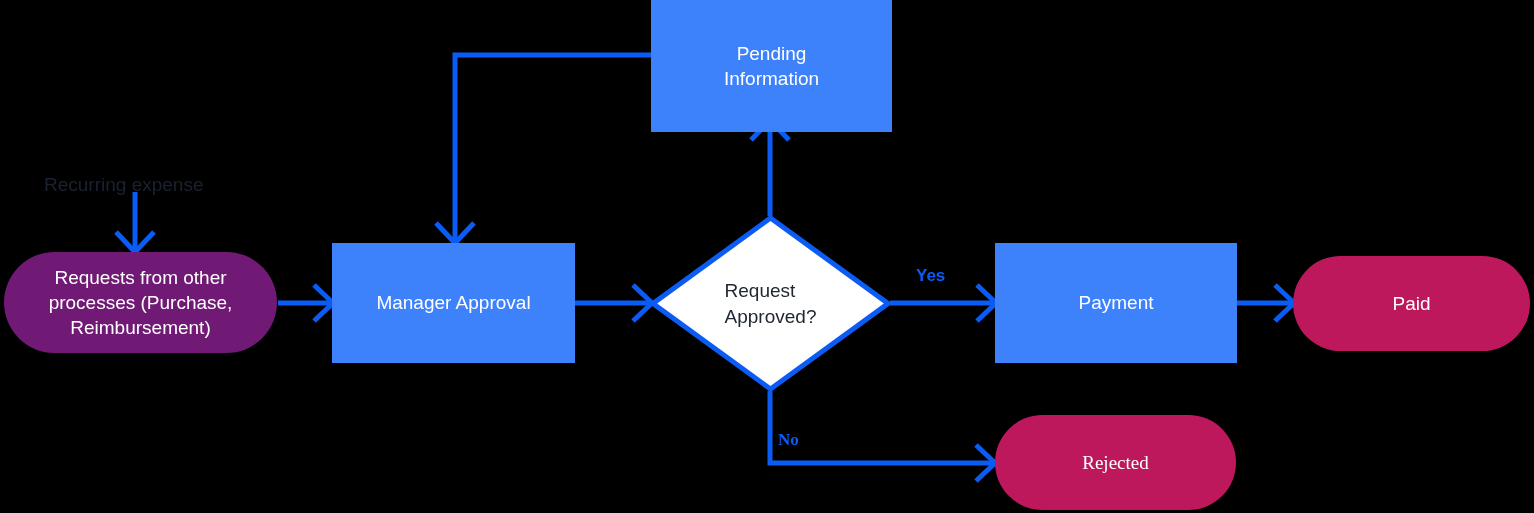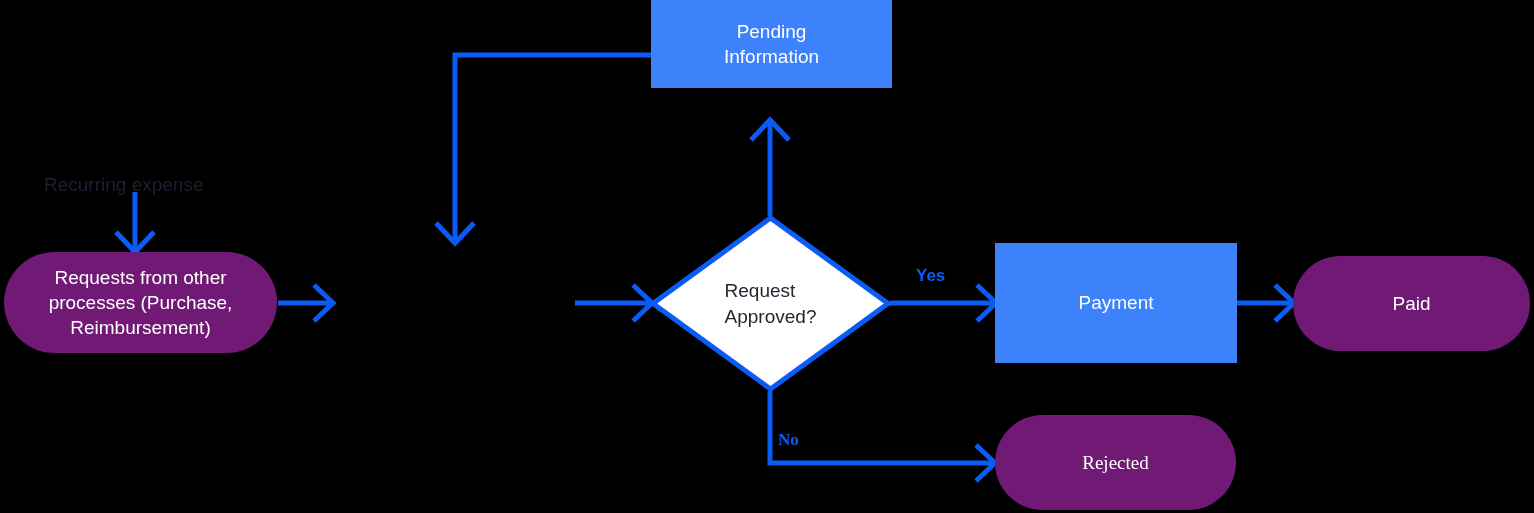--- a/index.html
+++ b/index.html
@@ -35,21 +35,21 @@
     box-sizing: border-box;
     line-height: 1.32;
   }
   .node-text {
     display: block;
     white-space: pre-line;
     padding: 0 10px;
   }
   
   .pill {
-    background: #701a75;
+    background: #be185d;
     color: #ffffff;
     border-radius: 999px;
     font-size: 19px;
   }
   .pill-start {
     background: #701a75;
   }
   
   .process {
     background: #3d81fb;
@@ -150,22 +150,25 @@
   </svg>
 
   <div class="annotation" style="left:44px; top:174px;">Recurring expense</div>
 
   <div class="node pill pill-start" style="left:4px; top:252px; width:273px; height:101px;">
     <span class="node-text">Requests from other
 processes (Purchase,
 Reimbursement)</span>
   </div>
 
+  <div class="node process" style="left:332px; top:243px; width:243px; height:120px;">
+    <span class="node-text">Manager Approval</span>
+  </div>
 
-  <div class="node process" style="left:651px; top:0px; width:241px; height:88px;">
+  <div class="node process" style="left:651px; top:0px; width:241px; height:132px;">
     <span class="node-text">Pending
 Information</span>
   </div>
 
   <div class="decision-wrap" style="left:650px; top:215px; width:241px; height:177px;">
     <svg class="decision-shape" viewBox="0 0 241 177" preserveAspectRatio="none" xmlns="http://www.w3.org/2000/svg">
       <polygon points="120.5,3 238,88.5 120.5,174 3,88.5" fill="#ffffff" stroke="#0b5cf5" stroke-width="5" stroke-linejoin="miter"></polygon>
     </svg>
     <div class="decision-label">Request
 Approved?</div>

